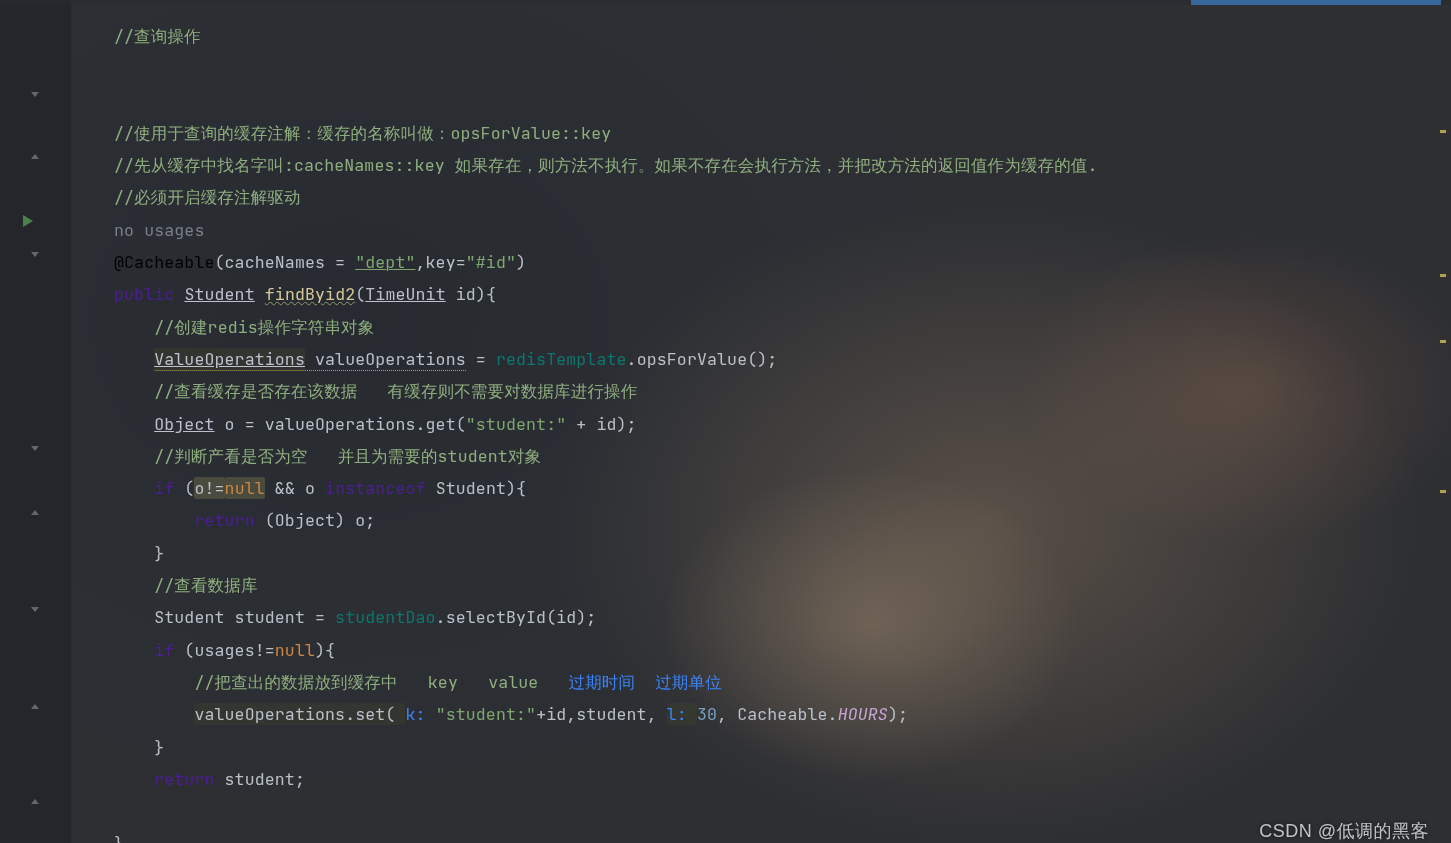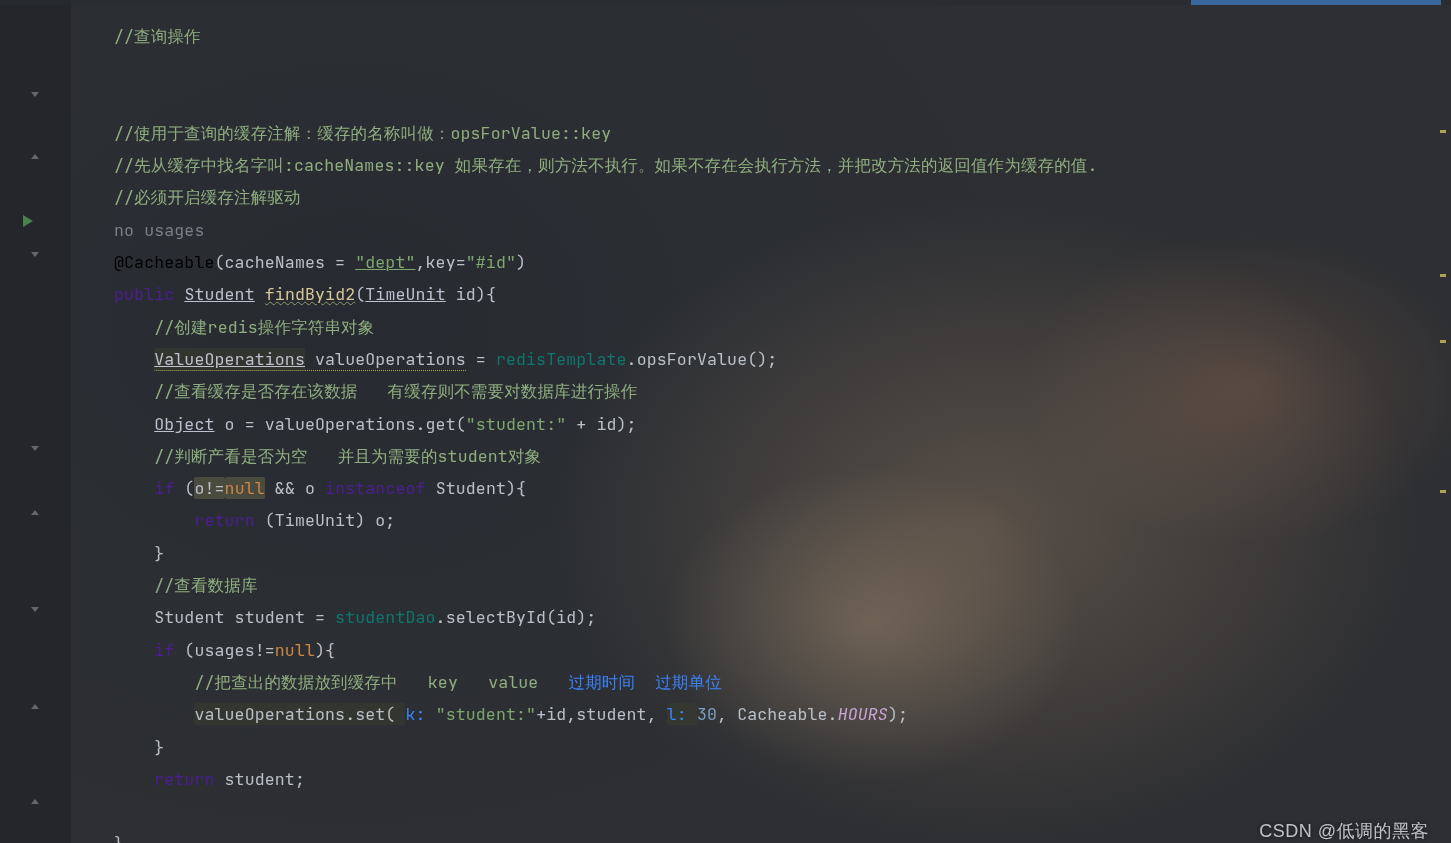--- a/index.html
+++ b/index.html
@@ -136,21 +136,21 @@
 <span class="tok-comm">//必须开启缓存注解驱动</span>
 <span class="tok-usg">no usages</span>
 <span class="tok-ann">@Cacheable</span><span class="tok-punc">(cacheNames = </span><span class="tok-str ul-str">"dept"</span><span class="tok-punc">,key=</span><span class="tok-str">"#id"</span><span class="tok-punc">)</span>
 <span class="tok-kw">public</span> <span class="tok-type">Student</span> <span class="tok-def ul-wav">findByid2</span><span class="tok-punc">(</span><span class="tok-type">TimeUnit</span><span class="tok-punc"> id)</span><span class="tok-punc">{</span>
     <span class="tok-comm">//创建redis操作字符串对象</span>
     <span class="tok-type ul-warn hl2">ValueOperations</span><span class="tok-punc ul-warn"> valueOperations</span><span class="tok-punc"> = </span><span class="tok-field">redisTemplate</span><span class="tok-punc">.opsForValue();</span>
     <span class="tok-comm">//查看缓存是否存在该数据   有缓存则不需要对数据库进行操作</span>
     <span class="tok-type">Object</span><span class="tok-punc"> o = valueOperations.get(</span><span class="tok-str">"student:"</span><span class="tok-punc"> + id);</span>
     <span class="tok-comm">//判断产看是否为空   并且为需要的student对象</span>
     <span class="tok-kw">if</span><span class="tok-punc"> (</span><span class="tok-punc hl">o!=</span><span class="tok-null hl">null</span><span class="tok-punc"> &amp;&amp; o </span><span class="tok-kw">instanceof</span><span class="tok-punc"> Student){</span>
-        <span class="tok-kw">return</span><span class="tok-punc"> (TimeUnit) o;</span>
+        <span class="tok-kw">return</span><span class="tok-punc"> (Object) o;</span>
     <span class="tok-punc">}</span>
     <span class="tok-comm">//查看数据库</span>
     <span class="tok-punc">Student student = </span><span class="tok-field">studentDao</span><span class="tok-punc">.selectById(id);</span>
     <span class="tok-kw">if</span><span class="tok-punc"> (usages!=</span><span class="tok-null">null</span><span class="tok-punc">){</span>
         <span class="tok-comm">//把查出的数据放到缓存中   </span><span class="tok-comm">key</span><span class="tok-comm">   </span><span class="tok-comm">value</span><span class="tok-hint">   过期时间</span><span class="tok-hint">  过期单位</span>
         <span class="tok-punc hl2">valueOperations.set( </span><span class="tok-hint">k: </span><span class="tok-str">"student:"</span><span class="tok-punc">+id,student, </span><span class="tok-hint hl2">l: </span><span class="tok-num">30</span><span class="tok-punc">, Cacheable.</span><span class="tok-static">HOURS</span><span class="tok-punc">);</span>
     <span class="tok-punc">}</span>
     <span class="tok-kw">return</span><span class="tok-punc"> student;</span>
 
 <span class="tok-punc">}</span></pre>

